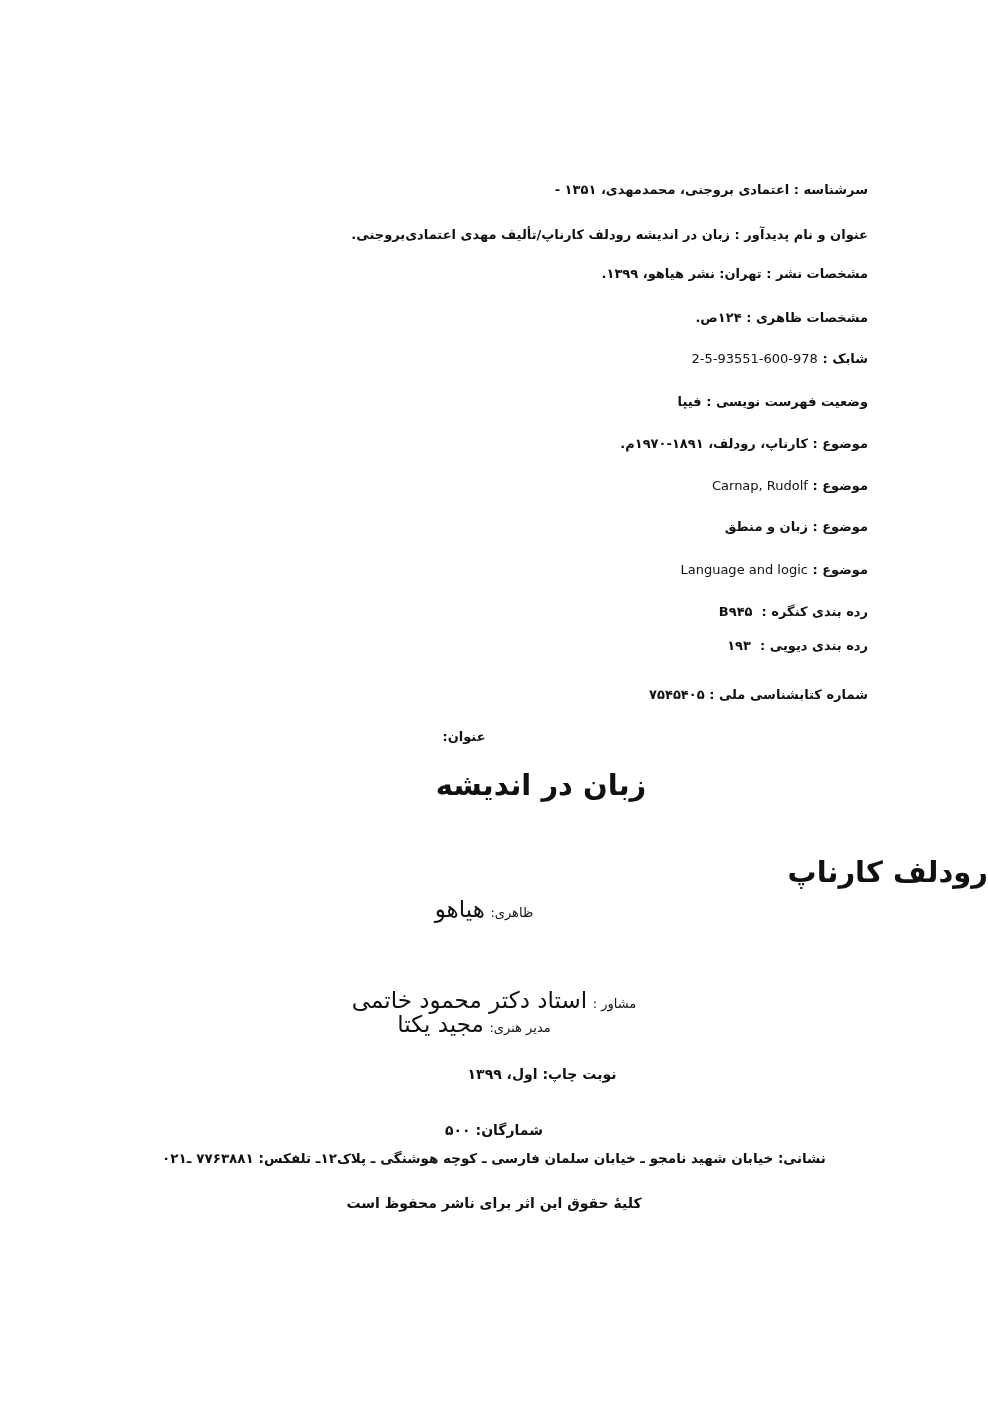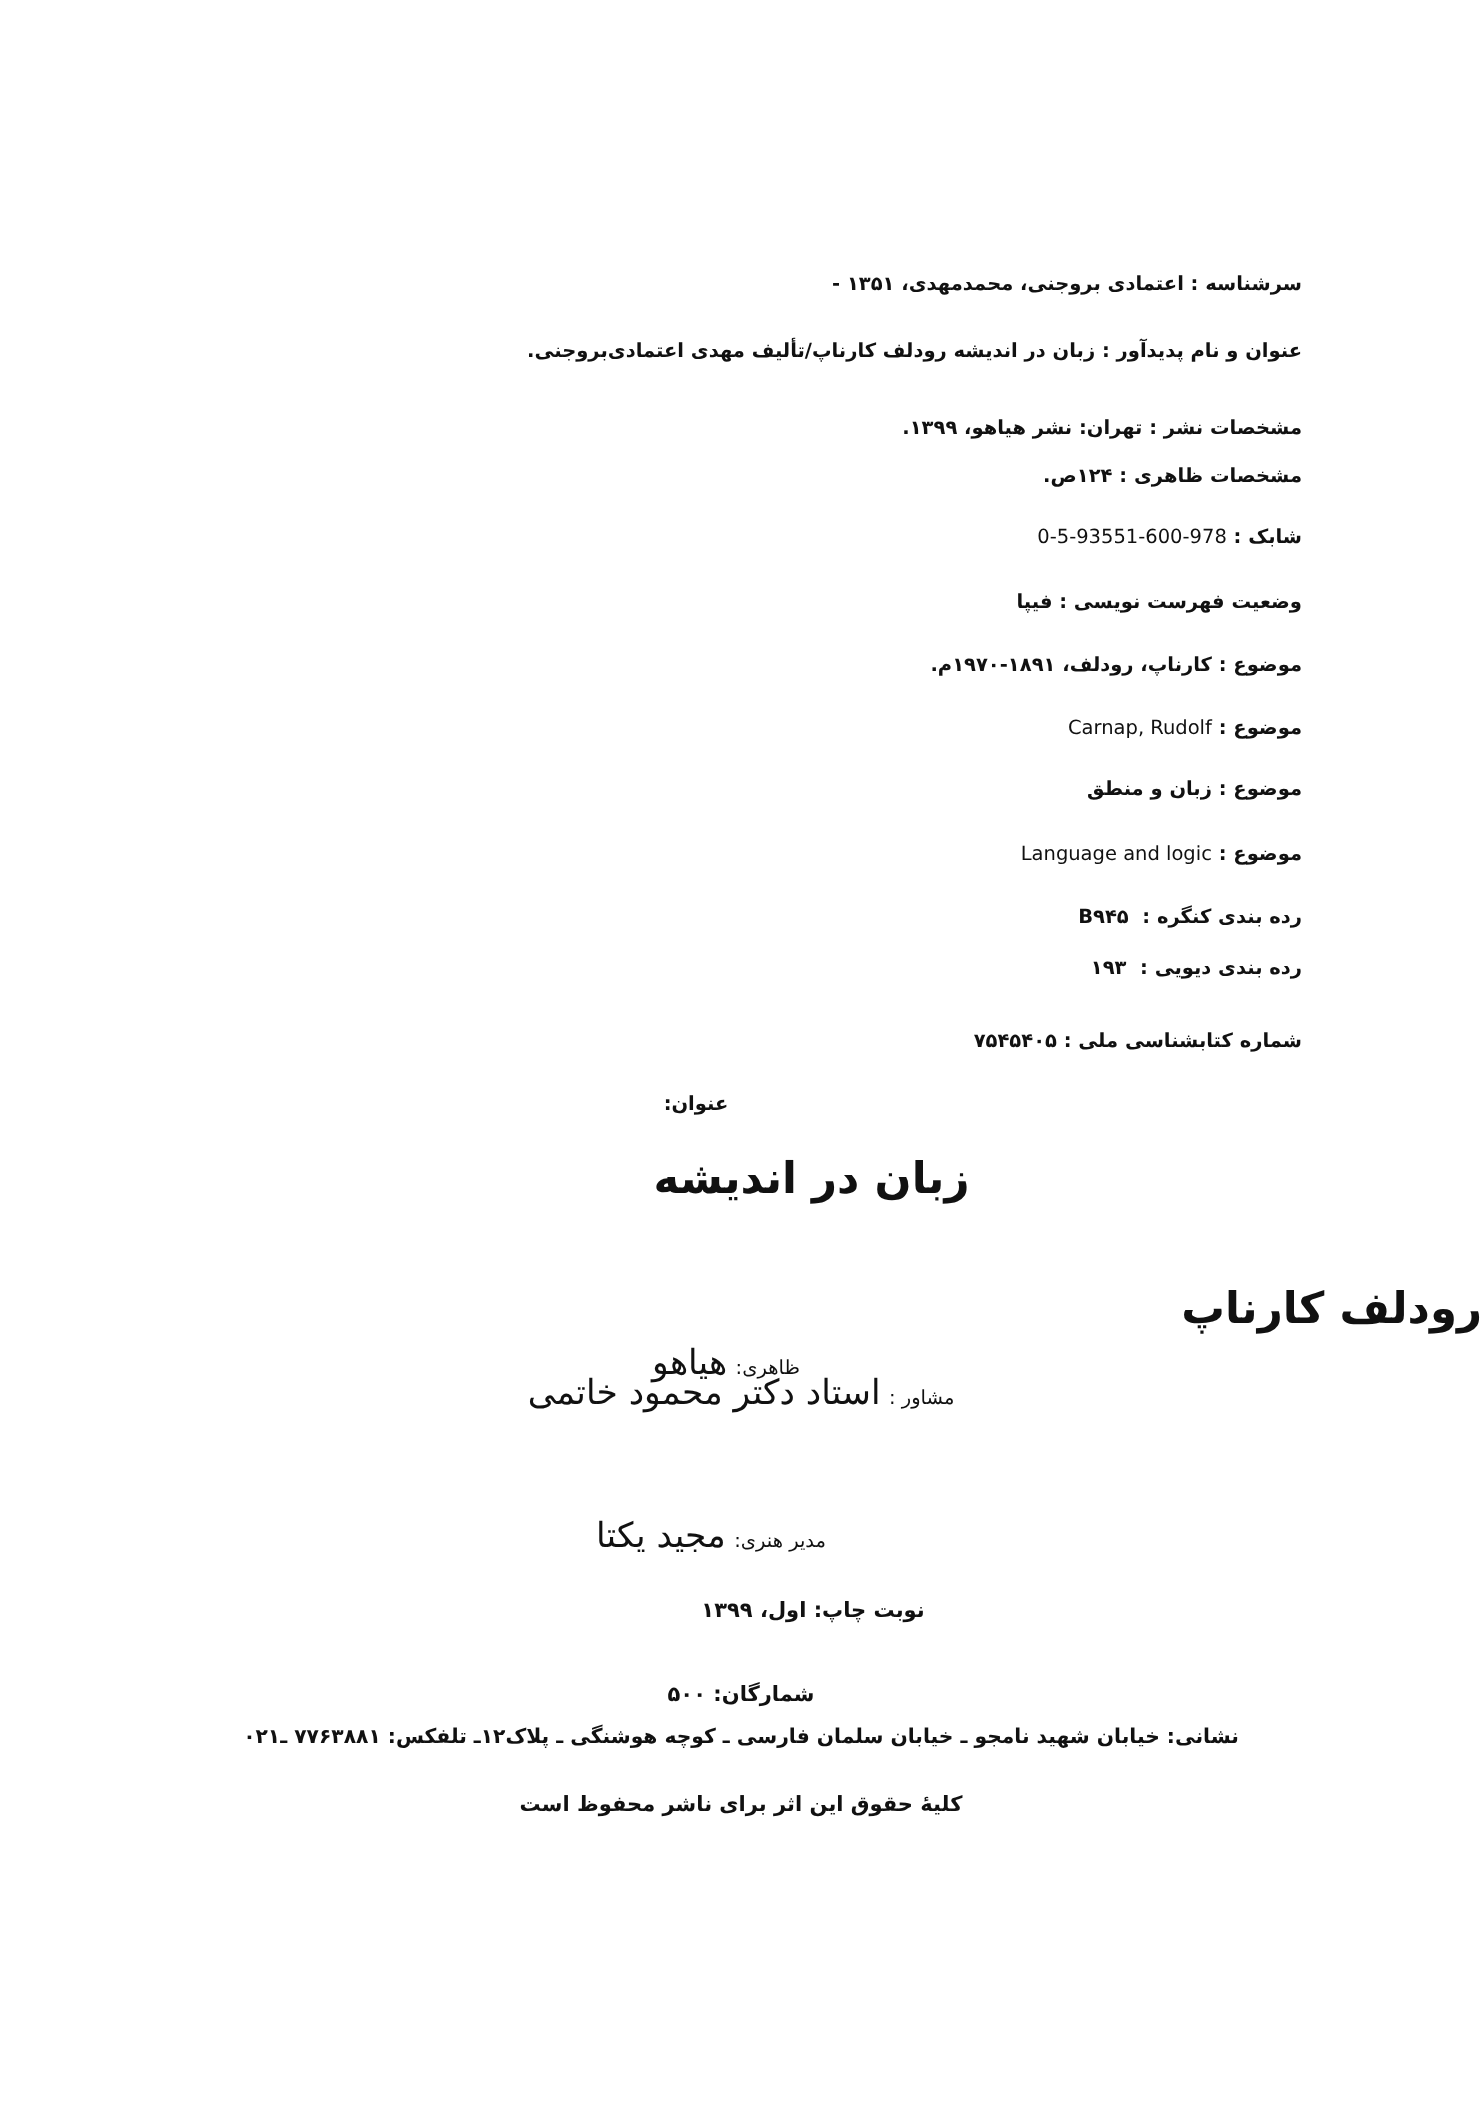--- a/index.html
+++ b/index.html
@@ -21,28 +21,28 @@
 
 <div class="page">
 
   <div>
     <div class="meta-line" style="top:181px">
       <span>سرشناسه</span><span> : </span><span>اعتمادی بروجنی، محمدمهدی، ۱۳۵۱ -</span>
     </div>
     <div class="meta-line" style="top:226px">
       <span>عنوان و نام پدیدآور</span><span> : </span><span>زبان در اندیشه رودلف کارناپ/تألیف مهدی اعتمادی‌بروجنی.</span>
     </div>
-    <div class="meta-line" style="top:277px">
+    <div class="meta-line" style="top:265px">
       <span>مشخصات نشر</span><span> : </span><span>تهران: نشر هیاهو، ۱۳۹۹.</span>
     </div>
     <div class="meta-line" style="top:309px">
       <span>مشخصات ظاهری</span><span> : </span><span>۱۲۴ص.</span>
     </div>
     <div class="meta-line" style="top:350px">
-      <span>شابک</span><span> : </span><span class="latin">978-600-93551-5-0</span>
+      <span>شابک</span><span> : </span><span class="latin">978-600-93551-5-2</span>
     </div>
     <div class="meta-line" style="top:393px">
       <span>وضعیت فهرست نویسی</span><span> : </span><span>فیپا</span>
     </div>
     <div class="meta-line" style="top:435px">
       <span>موضوع</span><span> : </span><span>کارناپ، رودلف، ۱۸۹۱-۱۹۷۰م.</span>
     </div>
     <div class="meta-line" style="top:477px">
       <span>موضوع</span><span> : </span><span class="latin" dir="ltr">Carnap, Rudolf</span>
     </div>
@@ -66,21 +66,21 @@
   <div>
     <div class="center-line label-small" style="top:729px; left:-30px; font-weight:bold;">عنوان:</div>
     <div class="center-line title-big" style="top:768px;padding-left:47px;">زبان در اندیشه</div>
     <div class="center-line title-big" style="top:855px;text-align:right;">رودلف کارناپ</div>
 
     <div class="center-line" style="top:896px; left:-10px;">
       <span class="label-small">ظاهری:</span>
       <span class="name-med">هیاهو</span>
     </div>
 
-    <div class="center-line" style="top:916px; left:0px;">
+    <div class="center-line" style="top:987px; left:0px;">
       <span class="label-small">مشاور :</span>
       <span class="name-med">استاد دکتر محمود خاتمی</span>
     </div>
 
     <div class="center-line" style="top:1011px; left:-20px;">
       <span class="label-small">مدیر هنری:</span>
       <span class="name-med">مجید یکتا</span>
     </div>
   </div>
 

